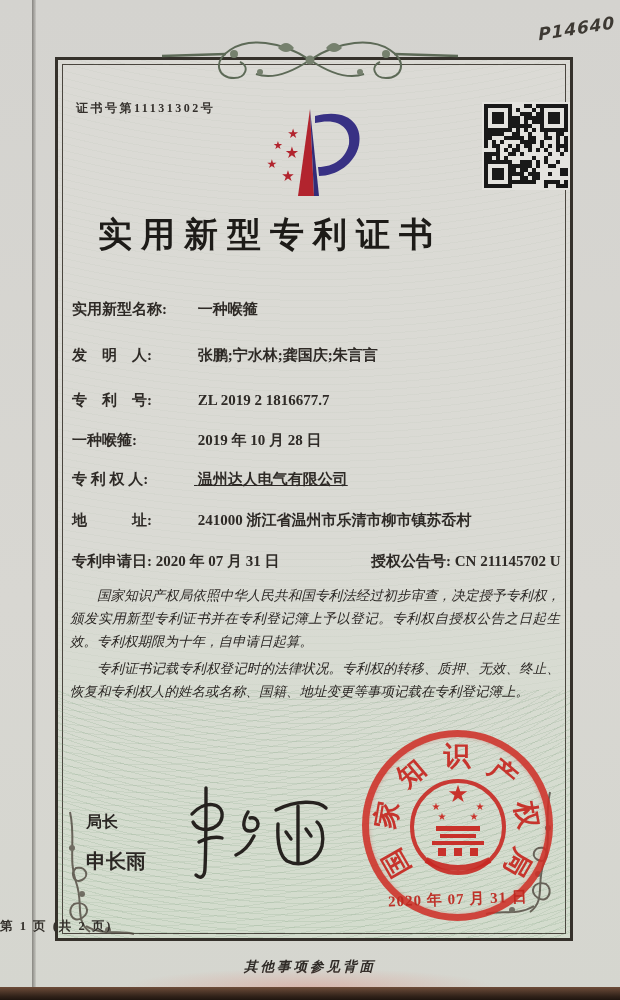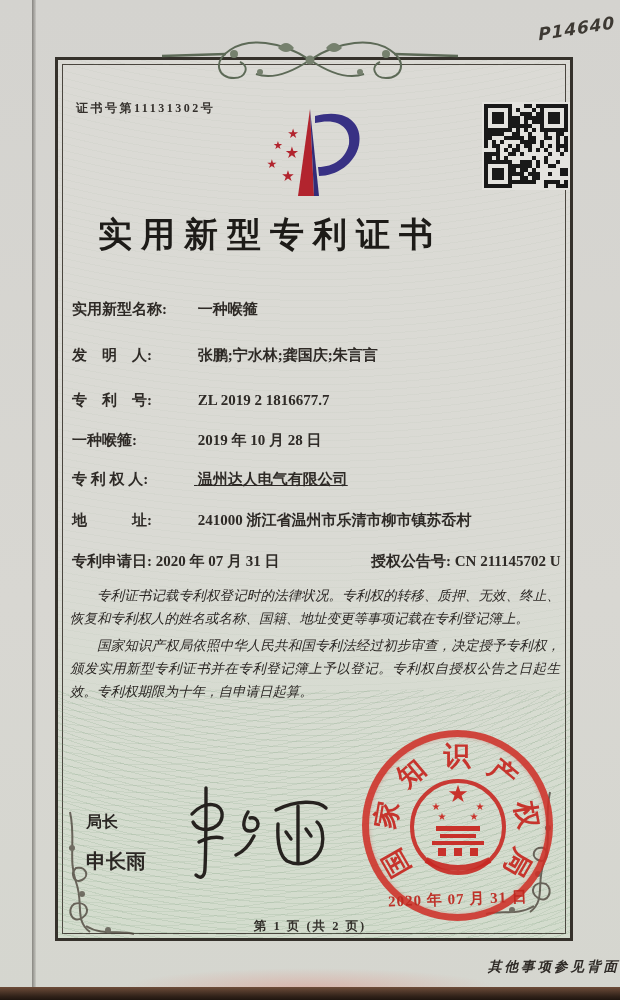--- a/index.html
+++ b/index.html
@@ -66,24 +66,24 @@
   
   .seal{ position:absolute; left:360px; top:728px; width:195px; height:195px; }
   .seal-ring{ position:absolute; inset:2px; border:7px solid rgba(206,48,40,.88); border-radius:50%;
     box-shadow:0 0 4px rgba(206,48,40,.3) inset; }
   .seal-char{ position:absolute; font-size:27px; font-weight:700; color:rgba(198,38,32,.92);
     transform-origin:center; font-family:"Liberation Serif",serif; }
   .emblem{ position:absolute; left:46px; top:36px; width:104px; height:126px; }
   .seal-date{ position:absolute; left:356px; top:890px; width:204px; text-align:center;
     font-size:15px; font-weight:700; color:rgba(190,40,32,.95); letter-spacing:1px; transform:rotate(-2deg); }
 
-  .page-no{ position:absolute; left:0; top:918px; width:620px; text-align:center;
+  .page-no{ position:absolute; left:0; top:918px; width:620px; 
     font-size:12.5px; font-weight:600; letter-spacing:2px; color:#33302b; }
 
-  .back-note{ position:absolute; left:0; top:958px; width:620px; text-align:right;
+  .back-note{ position:absolute; left:0; top:958px; width:620px; text-align:center;
     font-size:13.5px; font-weight:700; font-style:italic; letter-spacing:3px; color:#2f2b27; }
 
   .top-ornament{ position:absolute; left:160px; top:34px; width:300px; height:52px; }
   .corner-ornament{ position:absolute; width:78px; height:130px; opacity:.8; }
   .corner-left{ left:60px; top:808px; }
   .corner-right{ left:482px; top:788px; transform:scaleX(-1); }
 </style>
 </head>
 <body>
 
@@ -436,22 +436,22 @@
   <div class="grant-row">
     <span class="field-label" style="min-width:0">专利申请日:</span>
     <span class="field-value">2020 年 07 月 31 日</span>
     <span class="grant-pair2">
       <span class="field-label" style="min-width:0">授权公告号:</span>
       <span class="field-value">CN 211145702 U</span>
     </span>
   </div>
 
   <div class="paragraphs">
+    <p>国家知识产权局依照中华人民共和国专利法经过初步审查，决定授予专利权，颁发实用新型专利证书并在专利登记簿上予以登记。专利权自授权公告之日起生效。专利权期限为十年，自申请日起算。</p>
     <p>专利证书记载专利权登记时的法律状况。专利权的转移、质押、无效、终止、恢复和专利权人的姓名或名称、国籍、地址变更等事项记载在专利登记簿上。</p>
-    <p>国家知识产权局依照中华人民共和国专利法经过初步审查，决定授予专利权，颁发实用新型专利证书并在专利登记簿上予以登记。专利权自授权公告之日起生效。专利权期限为十年，自申请日起算。</p>
   </div>
 
   <div class="director-title">局长</div>
   <div class="director-name">申长雨</div>
 
   <svg class="signature" viewBox="0 0 195 112">
     <g fill="none" stroke="#26221f" stroke-width="3.4" stroke-linecap="round" stroke-linejoin="round">
       <path d="M20,42 C32,28 52,30 50,45 C48,59 26,62 21,50"></path>
       <path d="M34,16 C34,40 34,78 33,96 C33,104 29,108 24,103"></path>
       <path d="M27,70 C34,66 44,64 50,66"></path>

